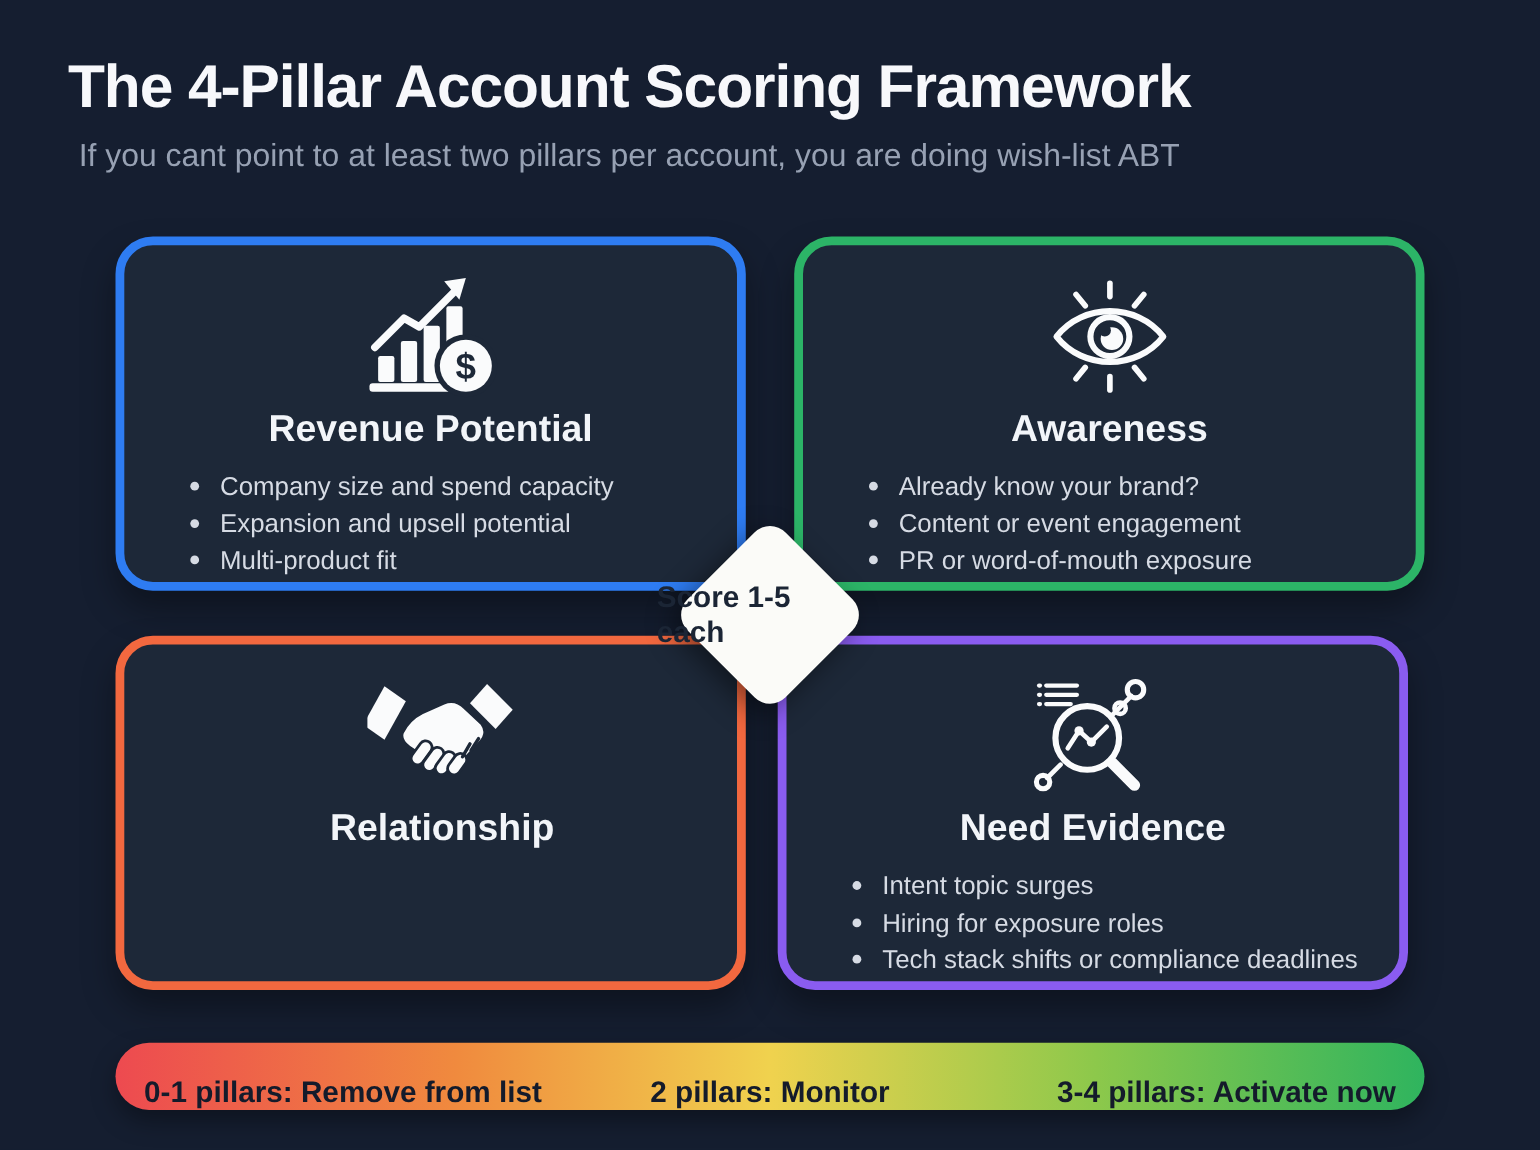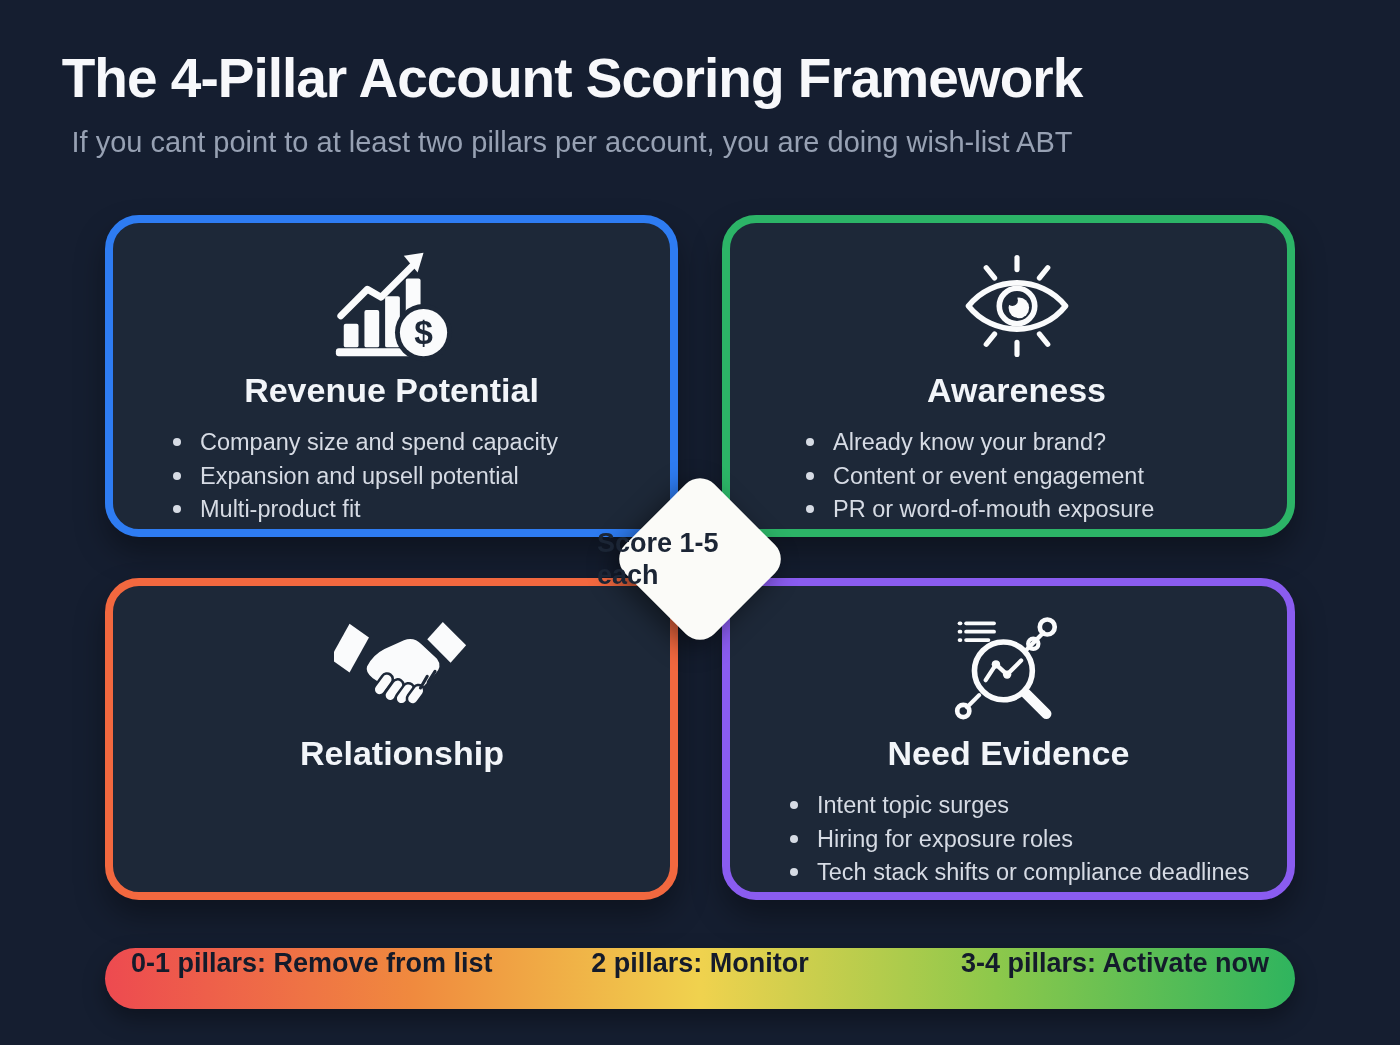--- a/index.html
+++ b/index.html
@@ -18,23 +18,23 @@
   .subtitle{
     margin:16px 0 0 0;font-size:29px;color:#97A1B3;font-weight:normal;
   }
   .card{
     position:absolute;box-sizing:border-box;width:573px;height:322px;
     background:#1D2838;border:8px solid #fff;border-radius:34px;
     box-shadow:0 16px 30px rgba(0,0,0,.35);
     padding-top:26px;
   }
   .card-tl{left:105px;top:215px;}
-  .card-tr{left:722px;top:215px;padding-left:16px;}
+  .card-tr{left:722px;top:215px;}
   .card-bl{left:105px;top:578px;padding-left:21px;}
-  .card-br{left:722px;top:578px;}
+  .card-br{left:707px;top:578px;}
   .icon-wrap{height:114px;display:flex;align-items:center;justify-content:center;}
   .card-title{
     text-align:center;font-size:34px;font-weight:bold;color:#F2F5F9;
     margin:8px 0 16px 0;
   }
   .bullets{margin:0;padding:0 28px 0 60px;list-style:none;}
   .bullets li{
     display:flex;align-items:baseline;
     font-size:23.5px;color:#D6DBE4;line-height:33.5px;
   }
@@ -49,21 +49,21 @@
     z-index:5;
   }
   .diamond-label{
     position:absolute;left:597px;top:496px;width:206px;height:126px;
     display:flex;flex-direction:column;align-items:flex-start;justify-content:center;
     z-index:6;font-size:27px;font-weight:bold;color:#1B2535;line-height:32px;
     text-align:center;
   }
   .legend-bar{
     position:absolute;left:105px;top:948px;width:1190px;height:61px;
-    border-radius:31px;display:flex;align-items:flex-start;
+    border-radius:31px;display:flex;align-items:flex-end;
     padding:0 26px;box-sizing:border-box;
     box-shadow:0 10px 22px rgba(0,0,0,.35);
   }
   .legend-item{
     flex:1 1 0;font-size:27px;font-weight:bold;color:#141B2B;white-space:nowrap;
   }
   .legend-item.l{text-align:left;}
   .legend-item.c{text-align:center;}
   .legend-item.r{text-align:right;}
 </style>

